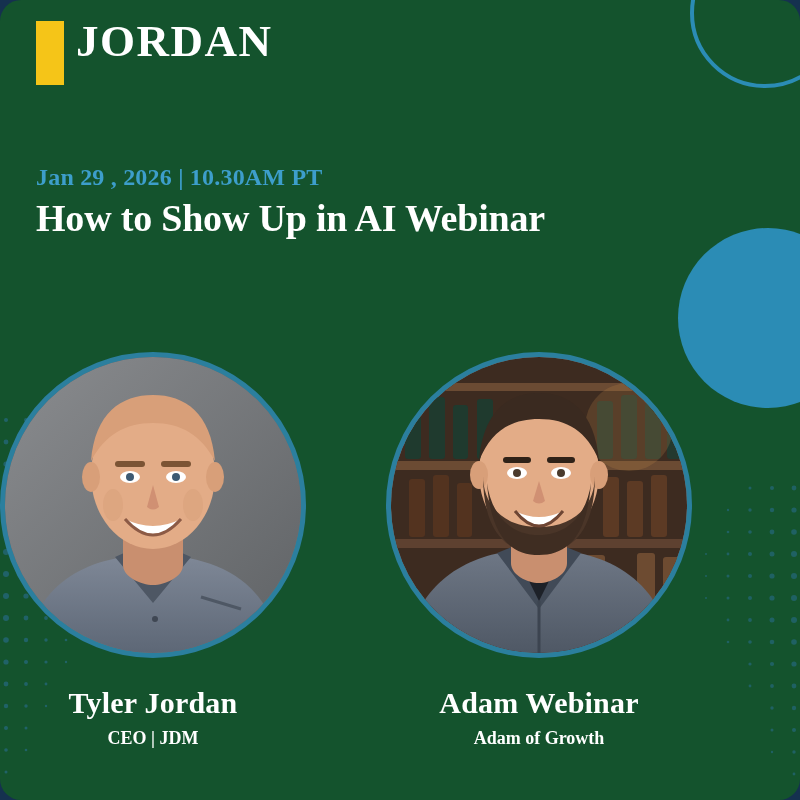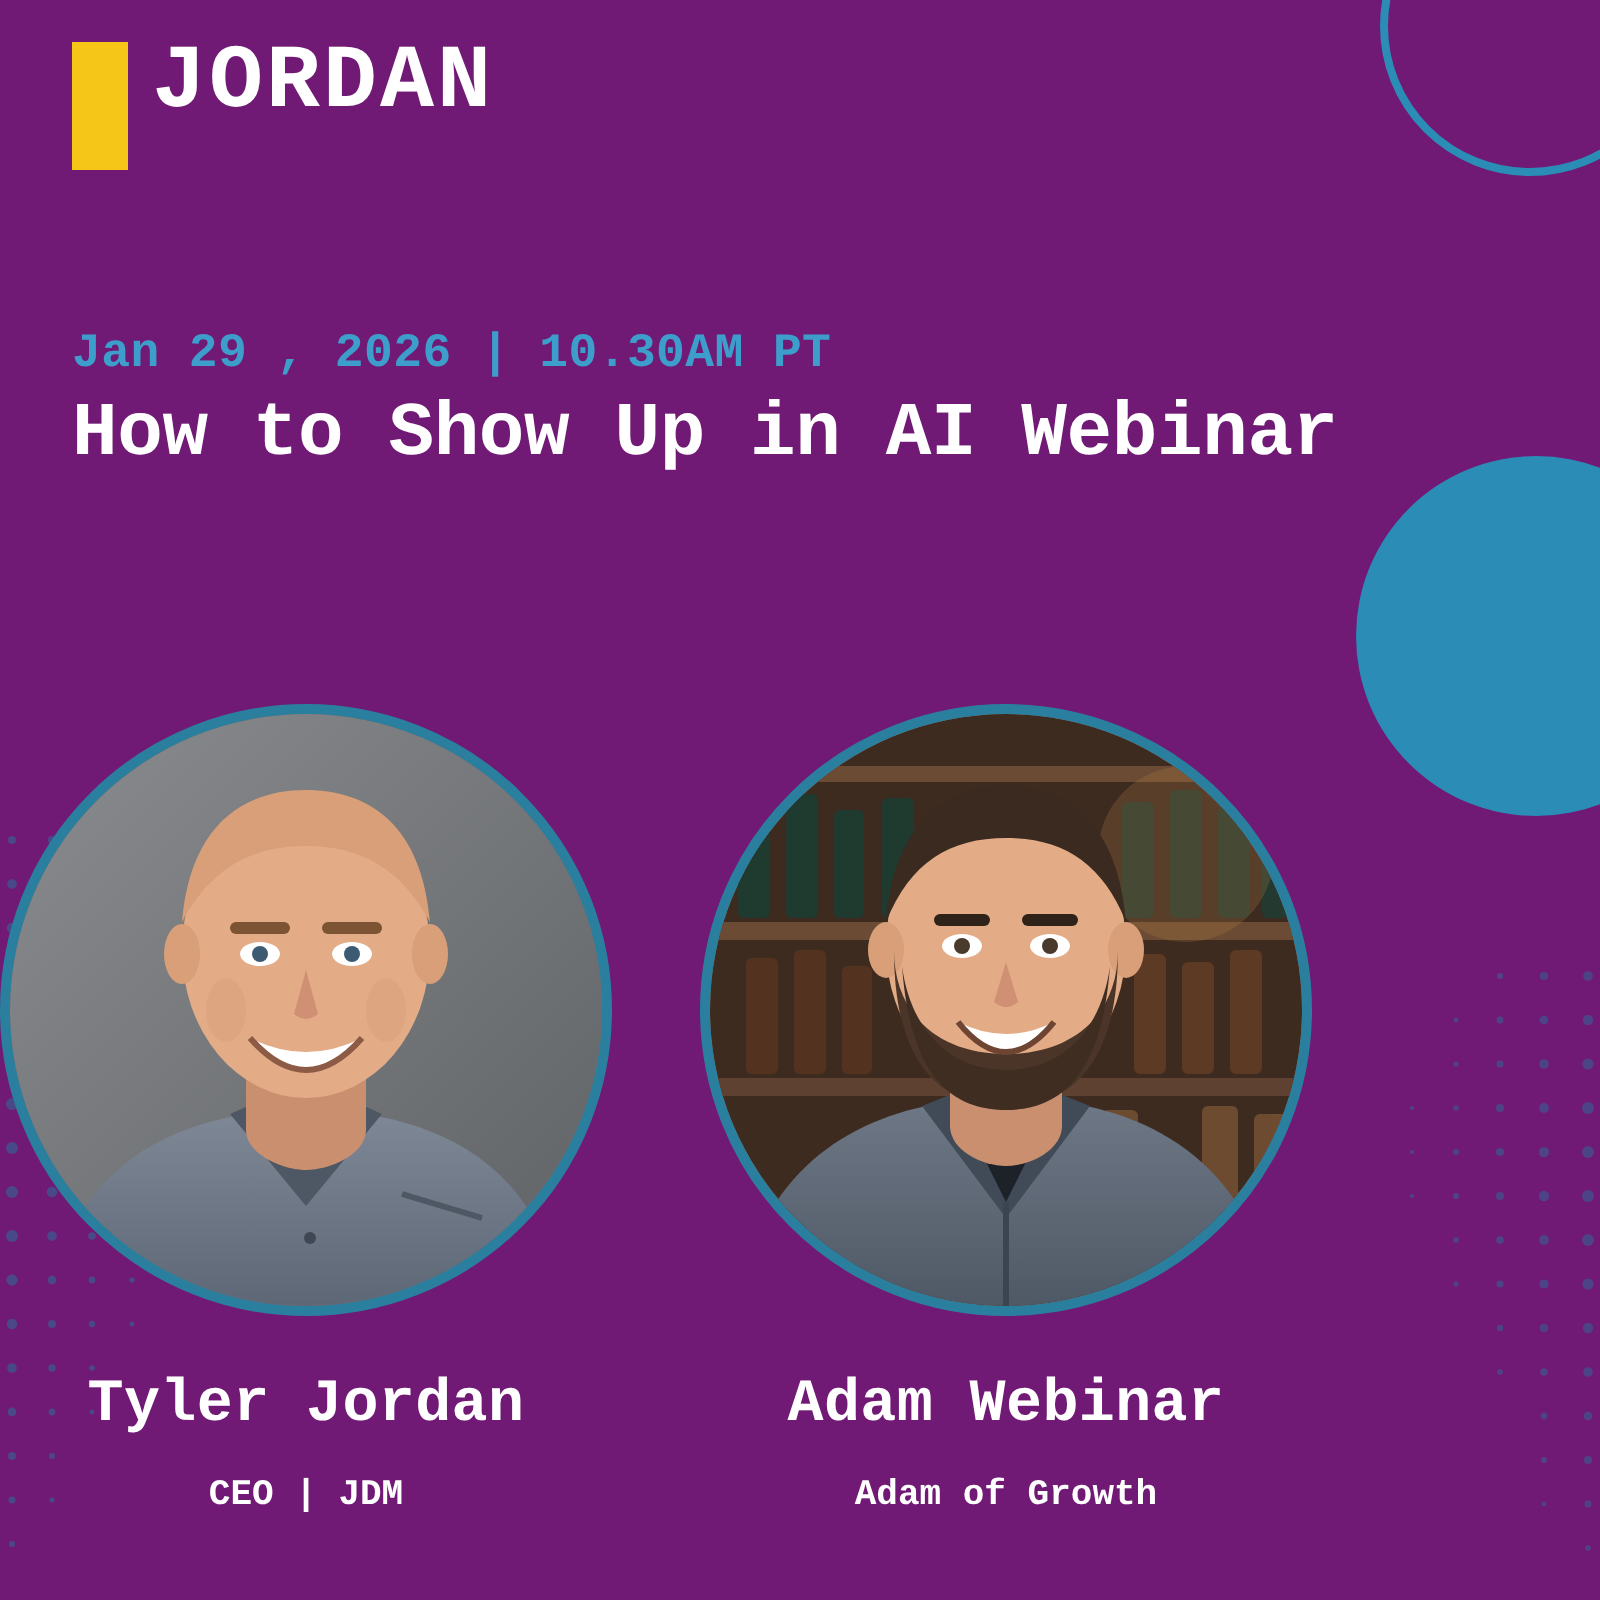--- a/index.html
+++ b/index.html
@@ -5,22 +5,23 @@
   html, body {
     margin: 0;
     padding: 0;
     background: #15314f;
   }
   .poster {
     position: relative;
     width: 800px;
     height: 800px;
     overflow: hidden;
-    background: #701a75;
-    font-family: Liberation Mono, monospace;
+    background: #14532d;
+    font-family: Liberation Serif, serif;
+    border-radius: 21px;
   }
 
   
   .circle-outline-tr {
     position: absolute;
     top: -62px;
     right: -40px;
     width: 150px;
     height: 150px;
     border-radius: 50%;
@@ -110,21 +111,21 @@
   .title .line2 { display: block; }
 
   
   .speakers {
     position: absolute;
     left: 0;
     top: 352px;
     width: 656px;
     display: flex;
     justify-content: flex-start;
-    gap: 44px;
+    gap: 80px;
   }
   .speaker {
     width: 310px;
     display: flex;
     flex-direction: column;
     align-items: center;
   }
   .avatar {
     width: 306px;
     height: 306px;
@@ -137,21 +138,21 @@
   }
   .avatar svg { display: block; }
   .speaker-name {
     margin-top: 28px;
     color: #ffffff;
     font-size: 30px;
     font-weight: bold;
     letter-spacing: 0.2px;
   }
   .speaker-role {
-    margin-top: 18px;
+    margin-top: 8px;
     color: #ffffff;
     font-size: 18px;
     font-weight: bold;
   }
 </style>
 </head>
 <body>
 
 <div class="poster">
 

